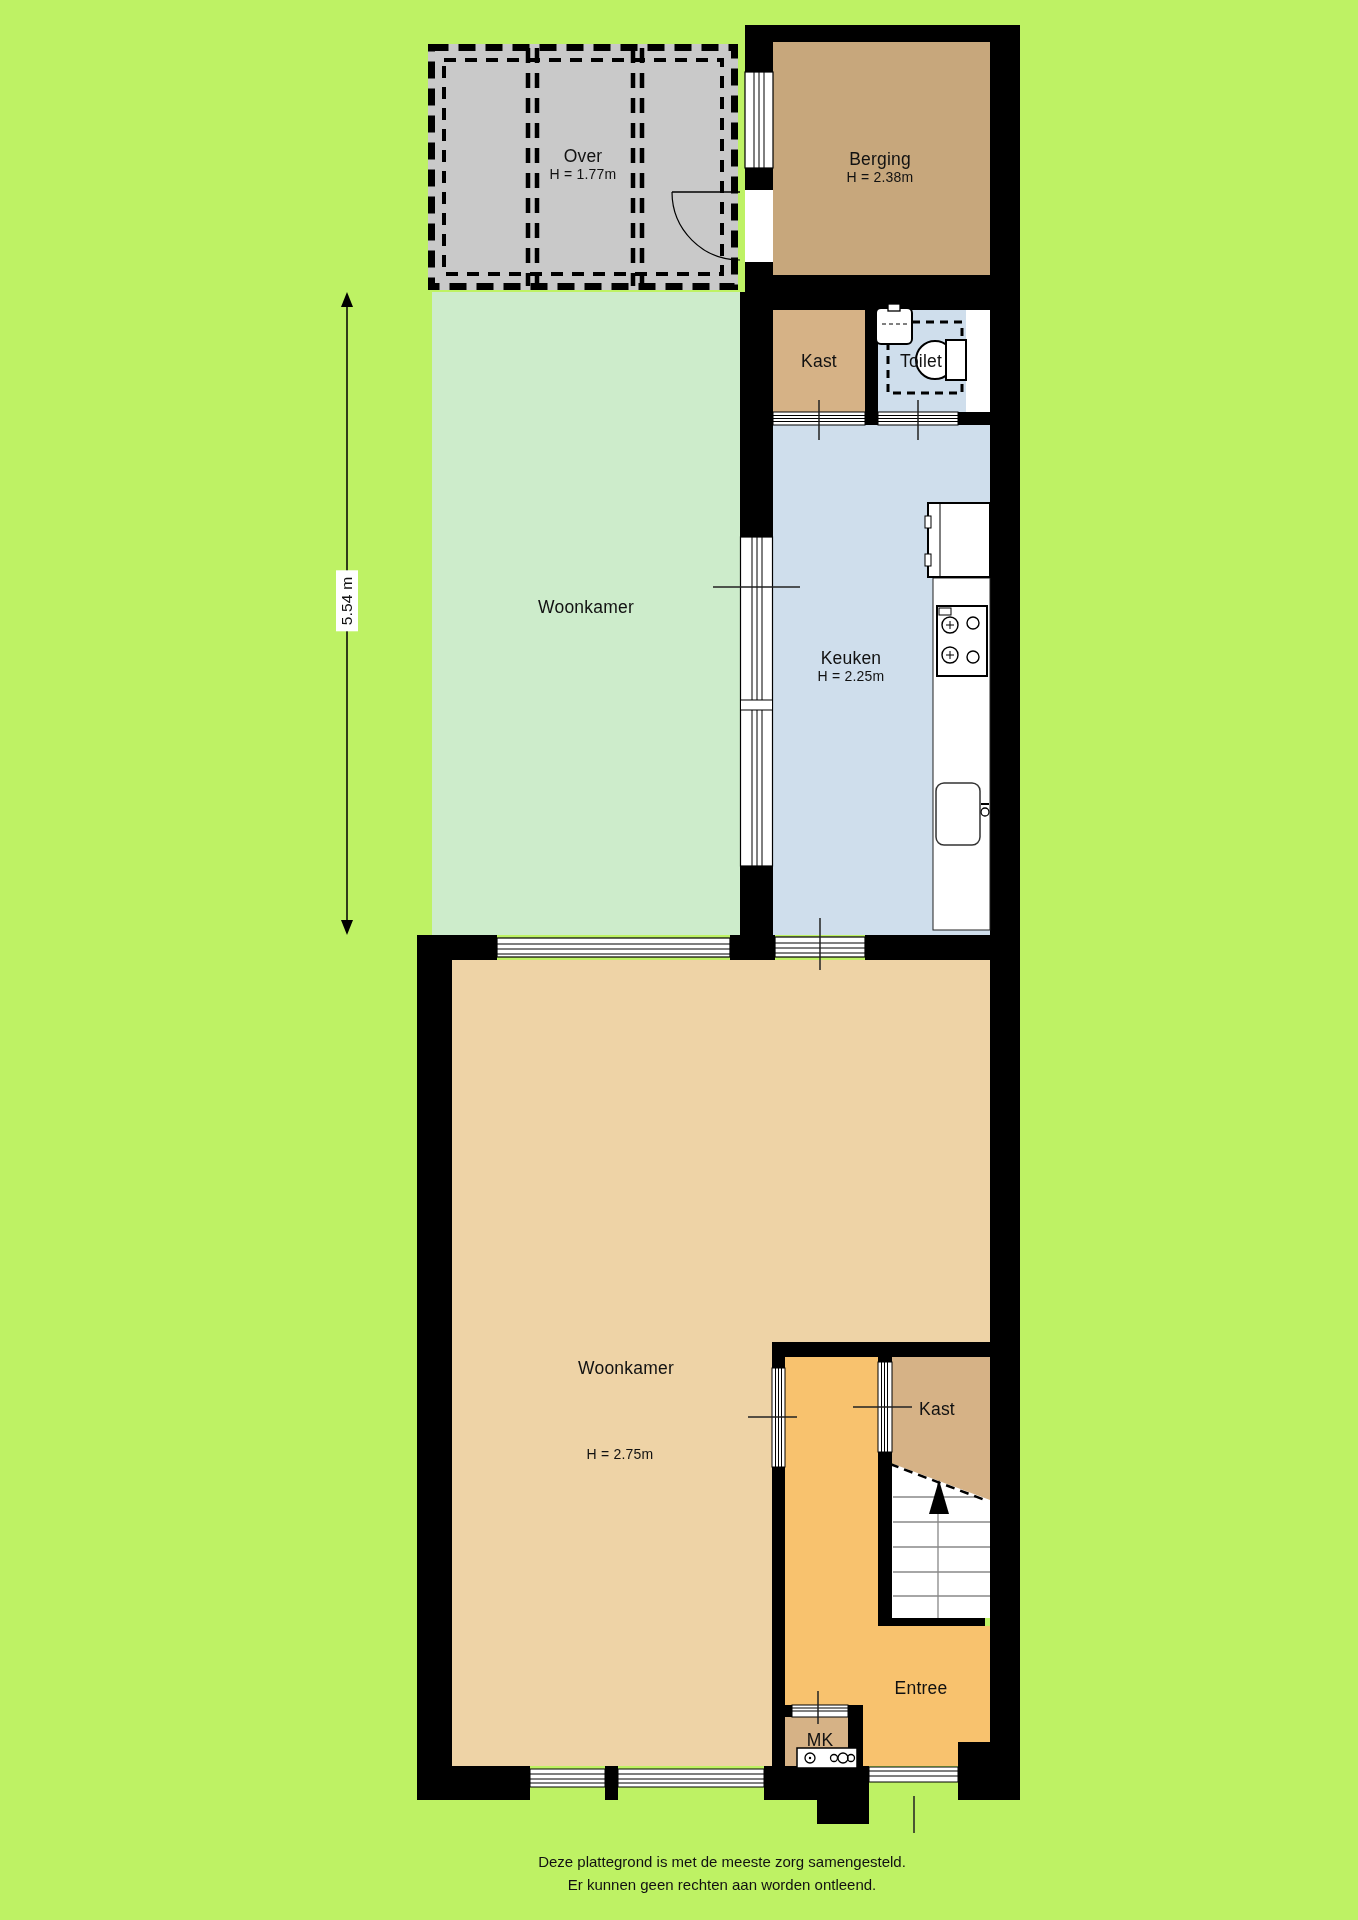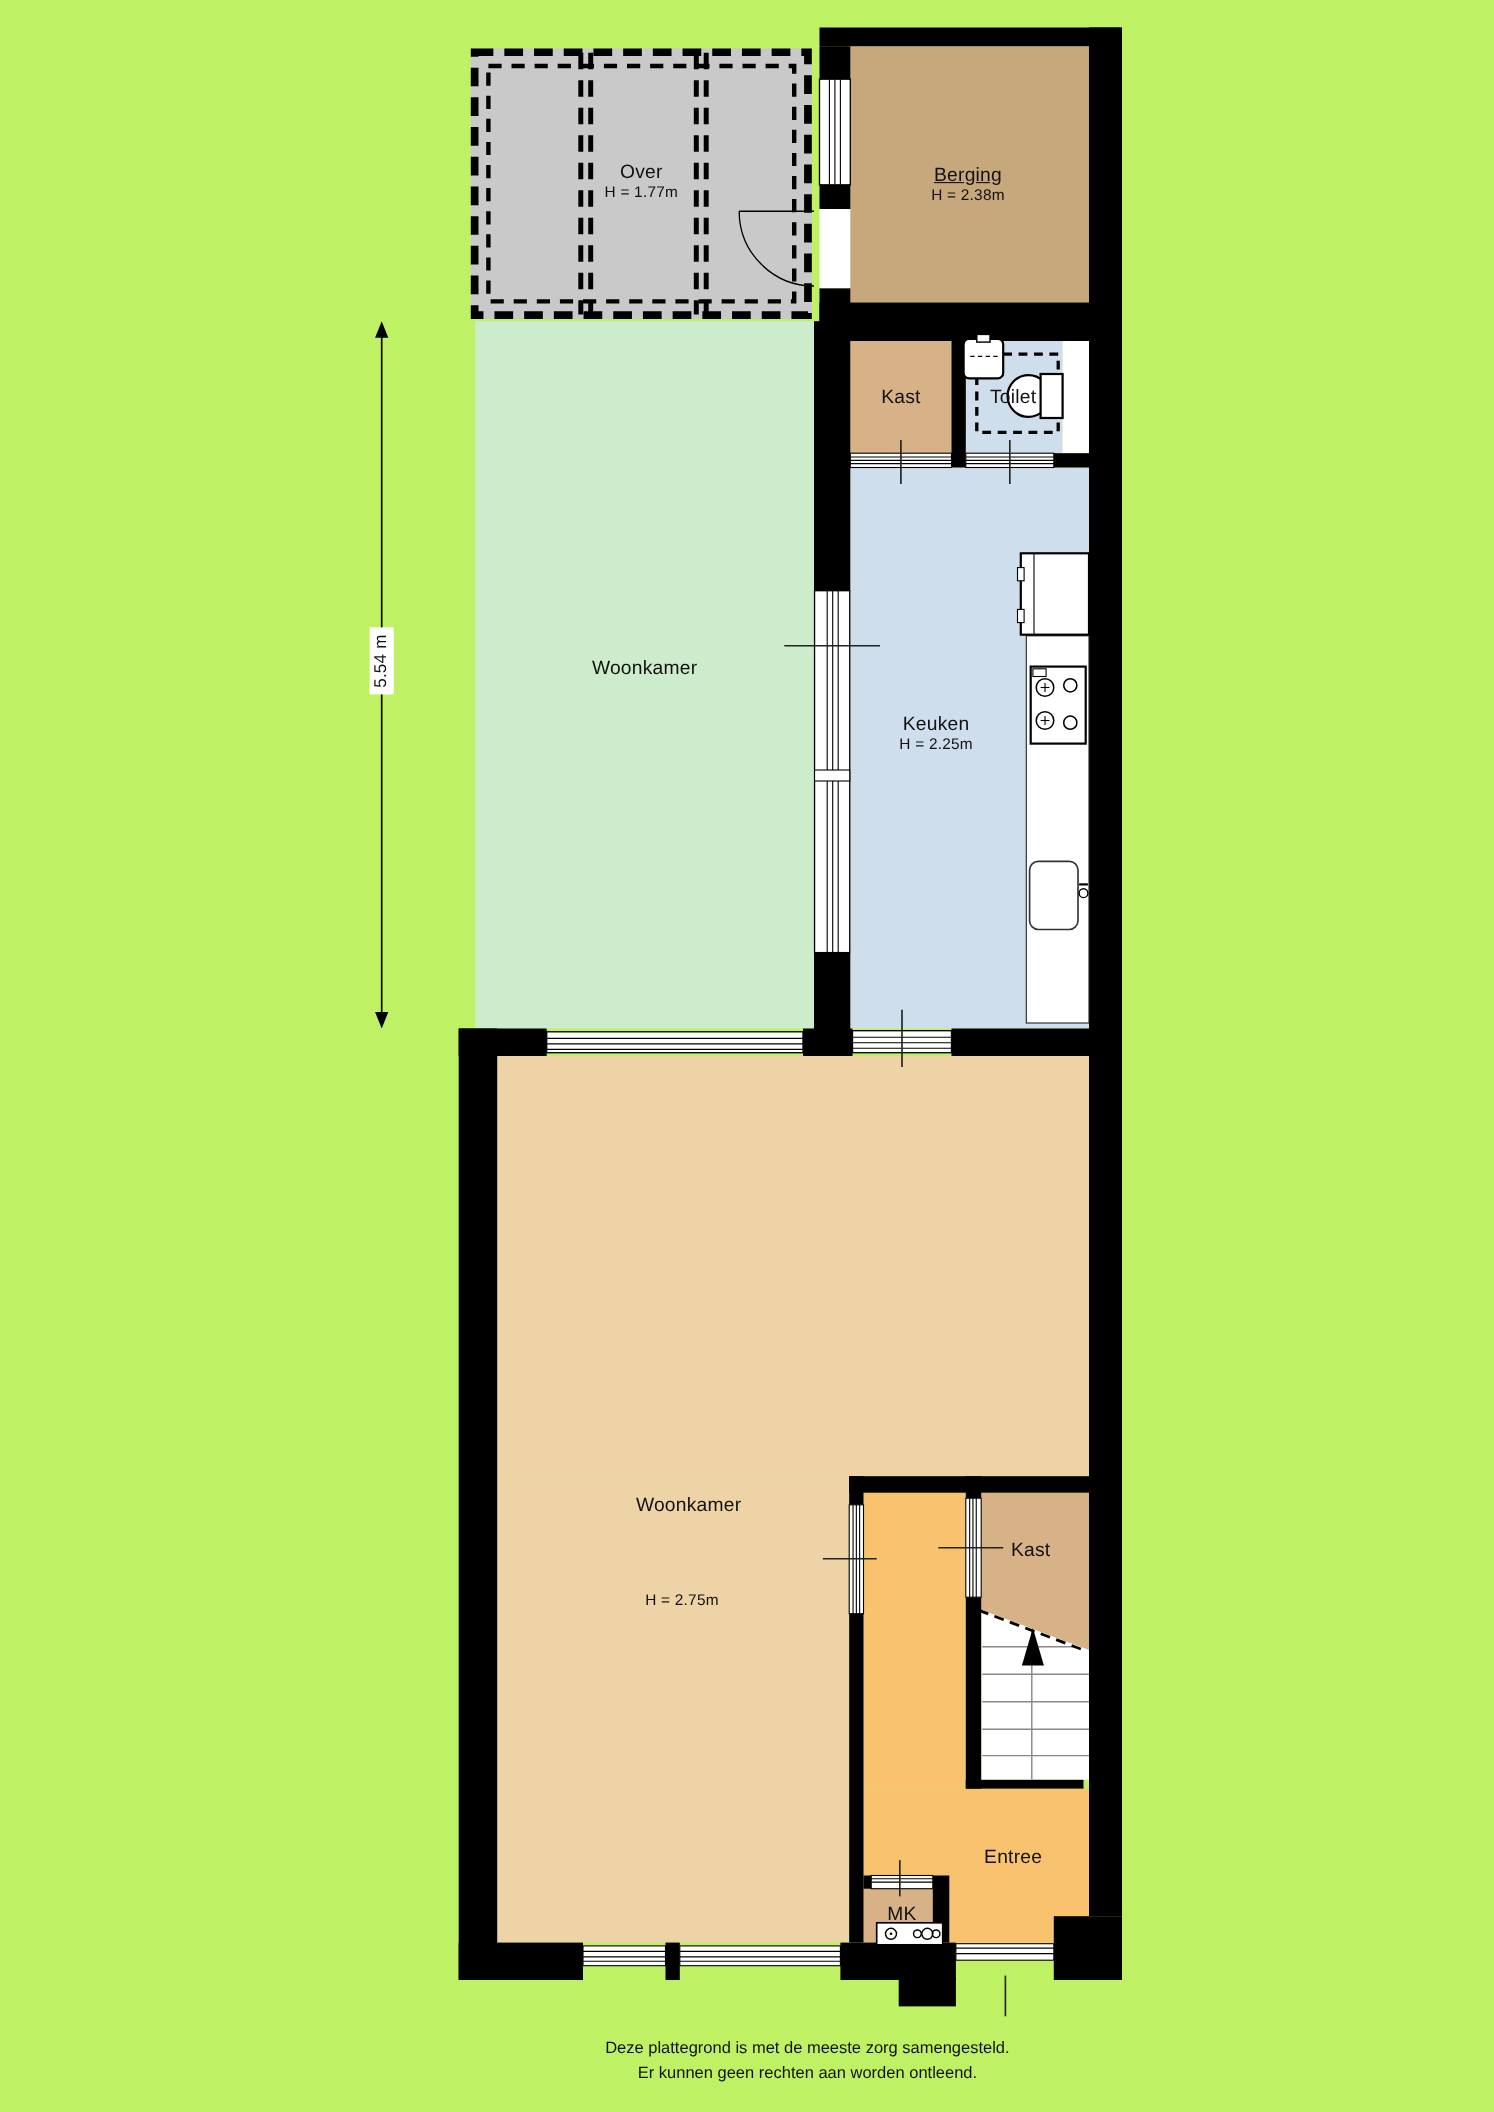--- a/index.html
+++ b/index.html
@@ -4,21 +4,21 @@
 <style>
   html,body{margin:0;padding:0;background:#ffffff;}
   #stage{position:relative;width:1358px;height:1920px;margin:0 auto;background:#bef264;
          font-family:"Liberation Sans", sans-serif;color:#111;overflow:hidden;}
   .room{position:absolute;}
   .wall{position:absolute;}
   .label{position:absolute;transform:translate(-50%,-50%);white-space:nowrap;
          font-size:17.5px;color:#111;letter-spacing:.2px;text-align:center;}
   .label.sub{font-size:14px;}
   .label.rot{transform:translate(-50%,-50%) rotate(-90deg);background:#fff;padding:2px 6px;font-size:15.5px;}
-  .footer-line{position:absolute;transform:translateX(-50%);font-size:15px;color:#111;white-space:nowrap;margin-left:12px;}
+  .footer-line{position:absolute;transform:translateX(-50%);font-size:15px;color:#111;white-space:nowrap;}
   svg{position:absolute;left:0;top:0;z-index:30;}
   .room{z-index:10;}
   .wall{z-index:20;}
   .label,.footer-line{z-index:40;}
   .kast-lower{clip-path:polygon(0 0,100% 0,100% 100%,0 74%);}
 </style>
 </head>
 <body>
 
 <div id="stage">
@@ -232,21 +232,21 @@
     <g>
       <line x1="347" y1="296" x2="347" y2="931" stroke="#000" stroke-width="1.5"></line>
       <polygon points="347,292 341,307 353,307" fill="#000"></polygon>
       <polygon points="347,935 341,920 353,920" fill="#000"></polygon>
     </g>
   </svg>
 
   <div class="label" style="left:583px;top:156px;">Over</div>
   <div class="label sub" style="left:583px;top:174px;">H = 1.77m</div>
 
-  <div class="label" style="left:880px;top:159px;text-decoration:underline;">Berging</div>
+  <div class="label" style="left:880px;top:159px;">Berging</div>
   <div class="label sub" style="left:880px;top:177px;">H = 2.38m</div>
 
   <div class="label" style="left:819px;top:361px;">Kast</div>
   <div class="label" style="left:921px;top:361px;">Toilet</div>
 
   <div class="label" style="left:586px;top:607px;">Woonkamer</div>
 
   <div class="label" style="left:851px;top:658px;">Keuken</div>
   <div class="label sub" style="left:851px;top:676px;text-align:right;">H = 2.25m</div>
 

